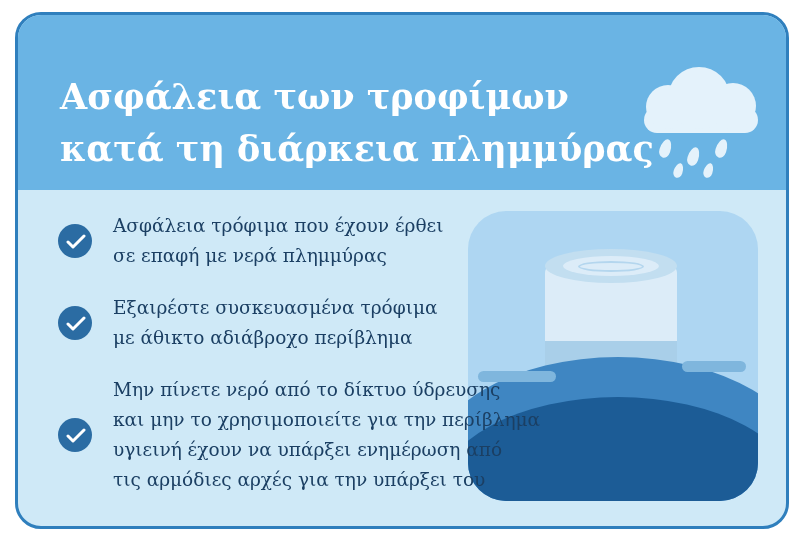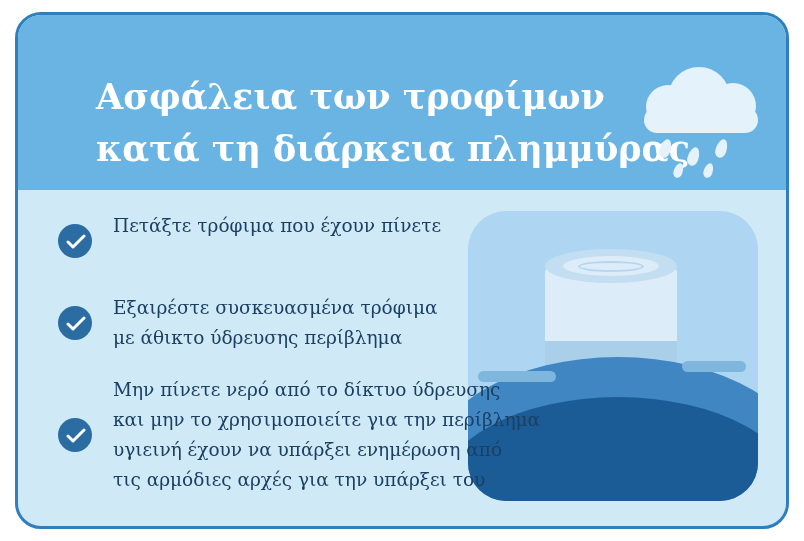--- a/index.html
+++ b/index.html
@@ -37,21 +37,20 @@
     position: absolute;
     left: 42px;
     top: 56px;
     width: 560px;
     color: #ffffff;
     font-family: "DejaVu Serif", serif;
     font-size: 35px;
     font-weight: bold;
     line-height: 52px;
     letter-spacing: 0px;
-    margin-left: 36px;
   }
   #title .tline { display: block; white-space: nowrap; }
 
   
   #weather-icon {
     position: absolute;
     left: 620px;
     top: 48px;
     width: 130px;
     height: 118px;
@@ -239,33 +238,34 @@
 
   <div id="list">
 
     <div class="item" id="item-1">
       <span class="check">
         <svg width="20" height="16" viewBox="0 0 20 16" aria-hidden="true">
           <path d="M2 8 L7 13 L18 2" fill="none" stroke="#ffffff" stroke-width="3" stroke-linecap="round" stroke-linejoin="round"></path>
         </svg>
       </span>
       <div class="item-text">
-        <span class="l">Πετάξτε τρόφιμα που έχουν πίνετε</span>
+        <span class="l">Ασφάλεια τρόφιμα που έχουν έρθει</span>
+        <span class="l">σε επαφή με νερά πλημμύρας</span>
       </div>
     </div>
 
     <div class="item" id="item-2">
       <span class="check">
         <svg width="20" height="16" viewBox="0 0 20 16" aria-hidden="true">
           <path d="M2 8 L7 13 L18 2" fill="none" stroke="#ffffff" stroke-width="3" stroke-linecap="round" stroke-linejoin="round"></path>
         </svg>
       </span>
       <div class="item-text">
         <span class="l">Εξαιρέστε συσκευασμένα τρόφιμα</span>
-        <span class="l">με άθικτο ύδρευσης περίβλημα</span>
+        <span class="l">με άθικτο αδιάβροχο περίβλημα</span>
       </div>
     </div>
 
     <div class="item" id="item-3">
       <span class="check">
         <svg width="20" height="16" viewBox="0 0 20 16" aria-hidden="true">
           <path d="M2 8 L7 13 L18 2" fill="none" stroke="#ffffff" stroke-width="3" stroke-linecap="round" stroke-linejoin="round"></path>
         </svg>
       </span>
       <div class="item-text">

